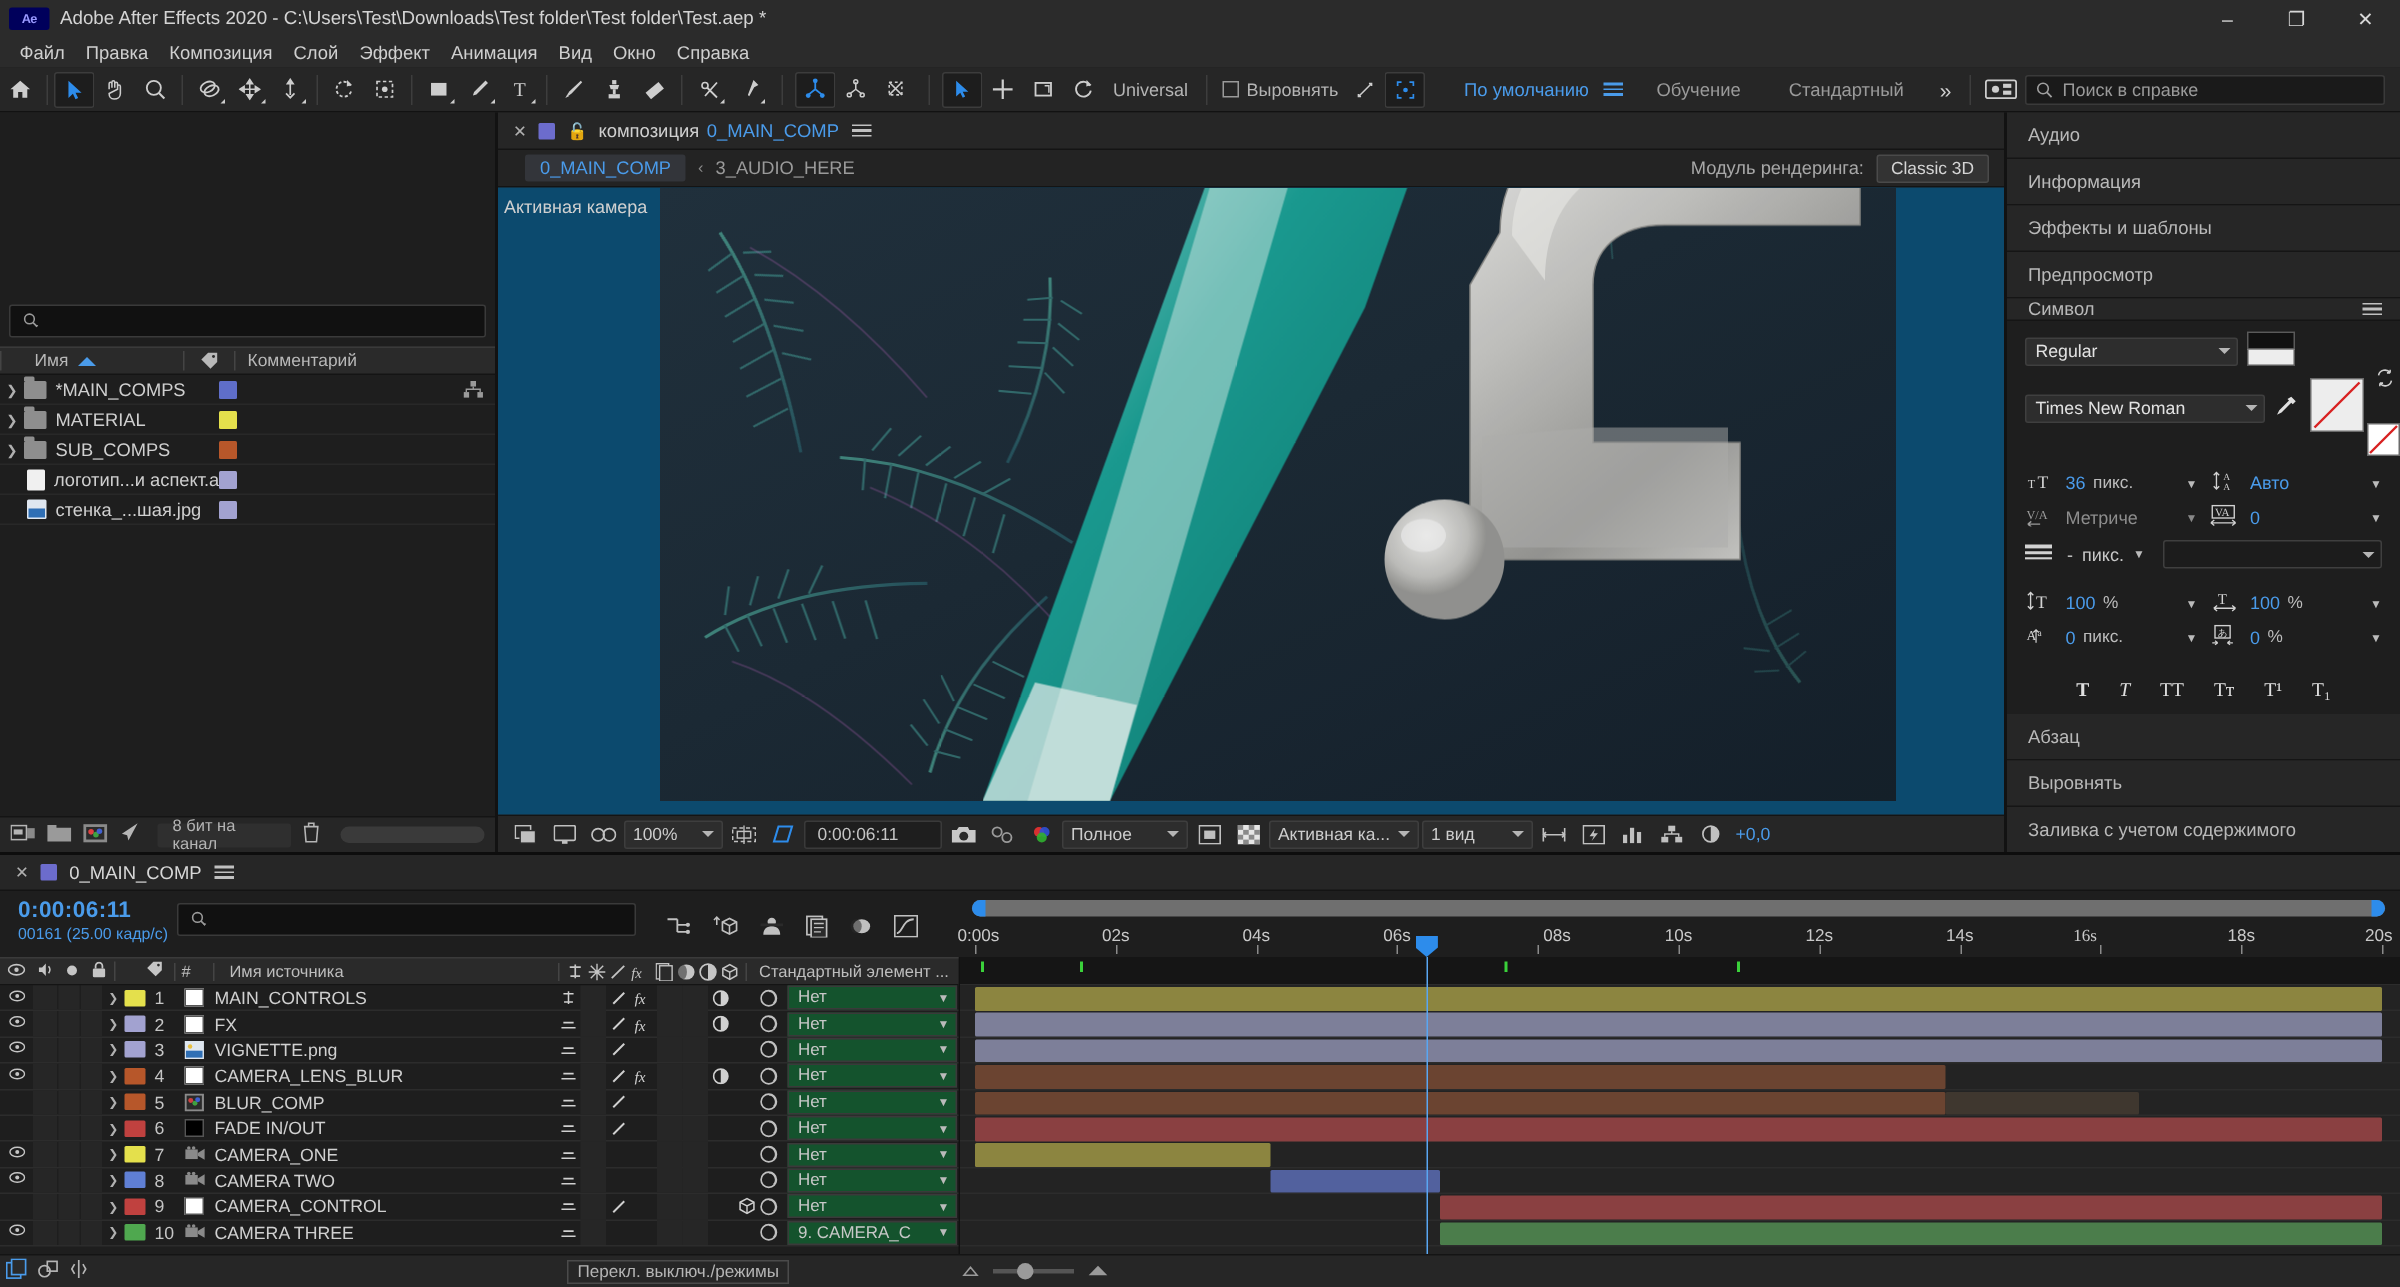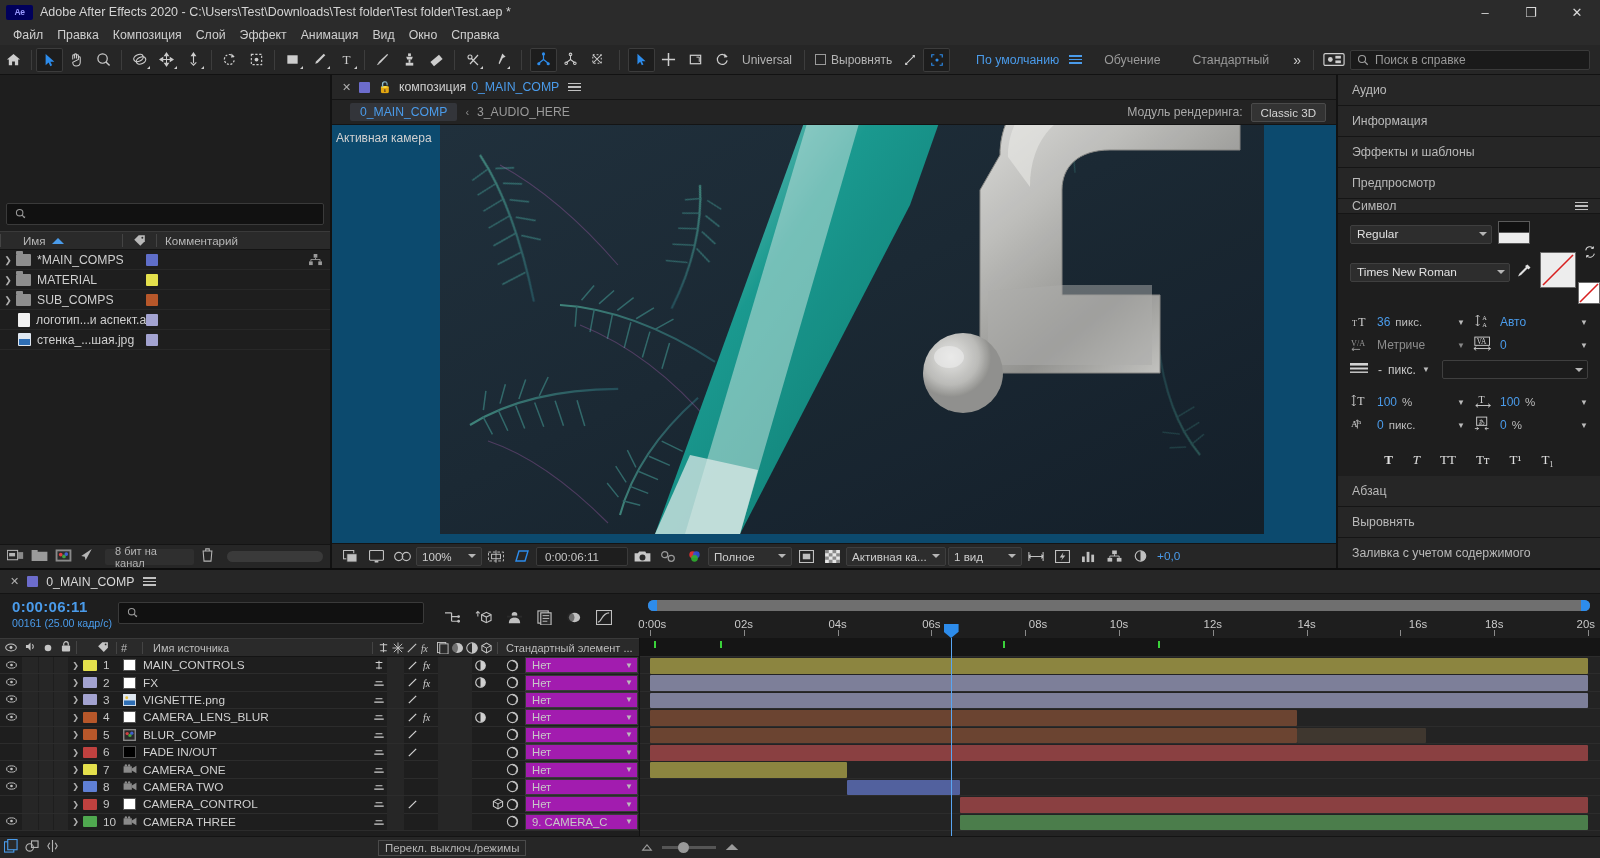--- a/index.html
+++ b/index.html
@@ -201,21 +201,21 @@
   .lrow .lbl-color { width: 14px; height: 11px; border-radius: 1px; }
   .lrow .num { width: 26px; text-align: left; padding-left: 6px; color: #c5c5c5; }
   .lrow .src-ico { width: 14px; height: 12px; margin-right: 6px; border-radius: 1px;}
   .lrow .lname { color: #d0d0d0; }
   .lrow .switches { position: absolute; left: 370px; display: flex; align-items: center; }
   .sw { width: 17px; height: 17px; display:flex;align-items:center;justify-content:center;
      color: #d0d0d0; font-size: 11px;}
   .sw.dark { background: #262626; }
   .parent-cell { position: absolute; left: 506px; display: flex; align-items: center;
      width: 132px; height: 16px; }
-  .parent-sel { flex:1; height: 16px; background: #a21caf; border: 1px solid #3a3a3a;
+  .parent-sel { flex:1; height: 16px; background: #14532d; border: 1px solid #3a3a3a;
      display:flex;align-items:center;justify-content:space-between;padding:0 4px 0 6px;
      font-size: 11.3px; color: #c8c8c8; margin-left: 6px;}
   .tl-right { flex: 1; background: #232323; position: relative; overflow: hidden;}
   .kf-strip { height: 19px; background: #151515; position: relative; border-bottom:1px solid #2c2c2c;}
   .bar { position: absolute; height: 15.6px; top: 1px; border-radius: 1px;}
   .barrow { height: 17.4px; position: relative; border-bottom: 1px solid #2c2c2c; }
   .playhead { position: absolute; width: 1px; background: #59a6f2; top: 0; bottom: 0; z-index: 6;}
   .ph-handle { position: absolute; width: 15px; height: 14px; background: #2d8ceb; z-index: 8;
      clip-path: polygon(0 0, 100% 0, 100% 55%, 50% 100%, 0 55%); }
   .tl-footer { height: 22px; background: #262626; display: flex; align-items: center;
@@ -1138,21 +1138,21 @@
             <div class="rlabel" style="left: 291.4px;">06s</div>
             <div class="rtick" style="left: 291.4px;"></div>
             <div class="rlabel" style="left: 376px; margin-left: 22px;">08s</div>
             <div class="rtick" style="left: 385.2px;"></div>
             <div class="rlabel" style="left: 479px;">10s</div>
             <div class="rtick" style="left: 479px;"></div>
             <div class="rlabel" style="left: 572.8px;">12s</div>
             <div class="rtick" style="left: 572.8px;"></div>
             <div class="rlabel" style="left: 666.6px;">14s</div>
             <div class="rtick" style="left: 666.6px;"></div>
-            <div class="rlabel" style="left: 778px;">16s</div>
+            <div class="rlabel" style="left: 750px; font-family: Liberation Serif, serif;">16s</div>
             <div class="rtick" style="left: 760.4px;"></div>
             <div class="rlabel" style="left: 854.2px;">18s</div>
             <div class="rtick" style="left: 854.2px;"></div>
             <div class="rlabel" style="left: 948px; transform: translateX(-62%);">20s</div>
             <div class="rtick" style="left: 948px;"></div>
           </div>
         <div class="ph-handle" id="ph-handle" style="bottom: 0px; left: 303.598px;"></div>
       </div>
     </div>
 

